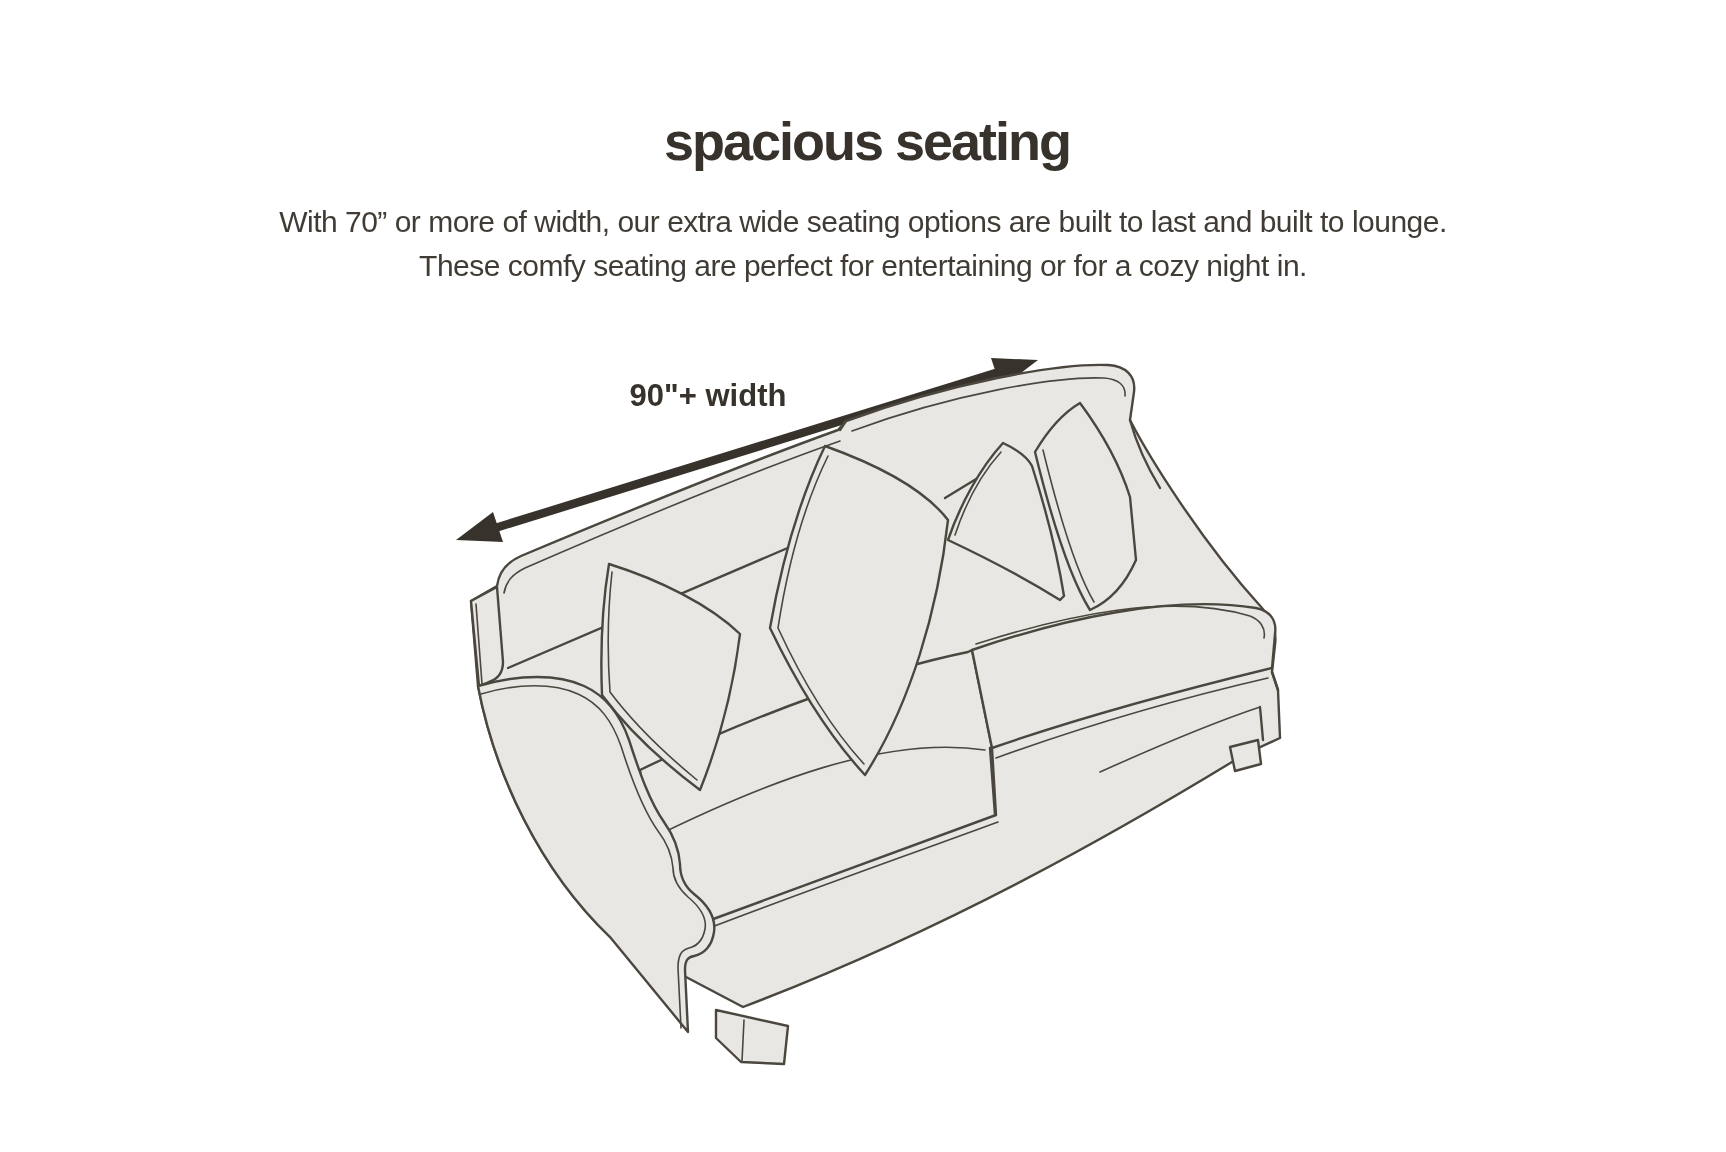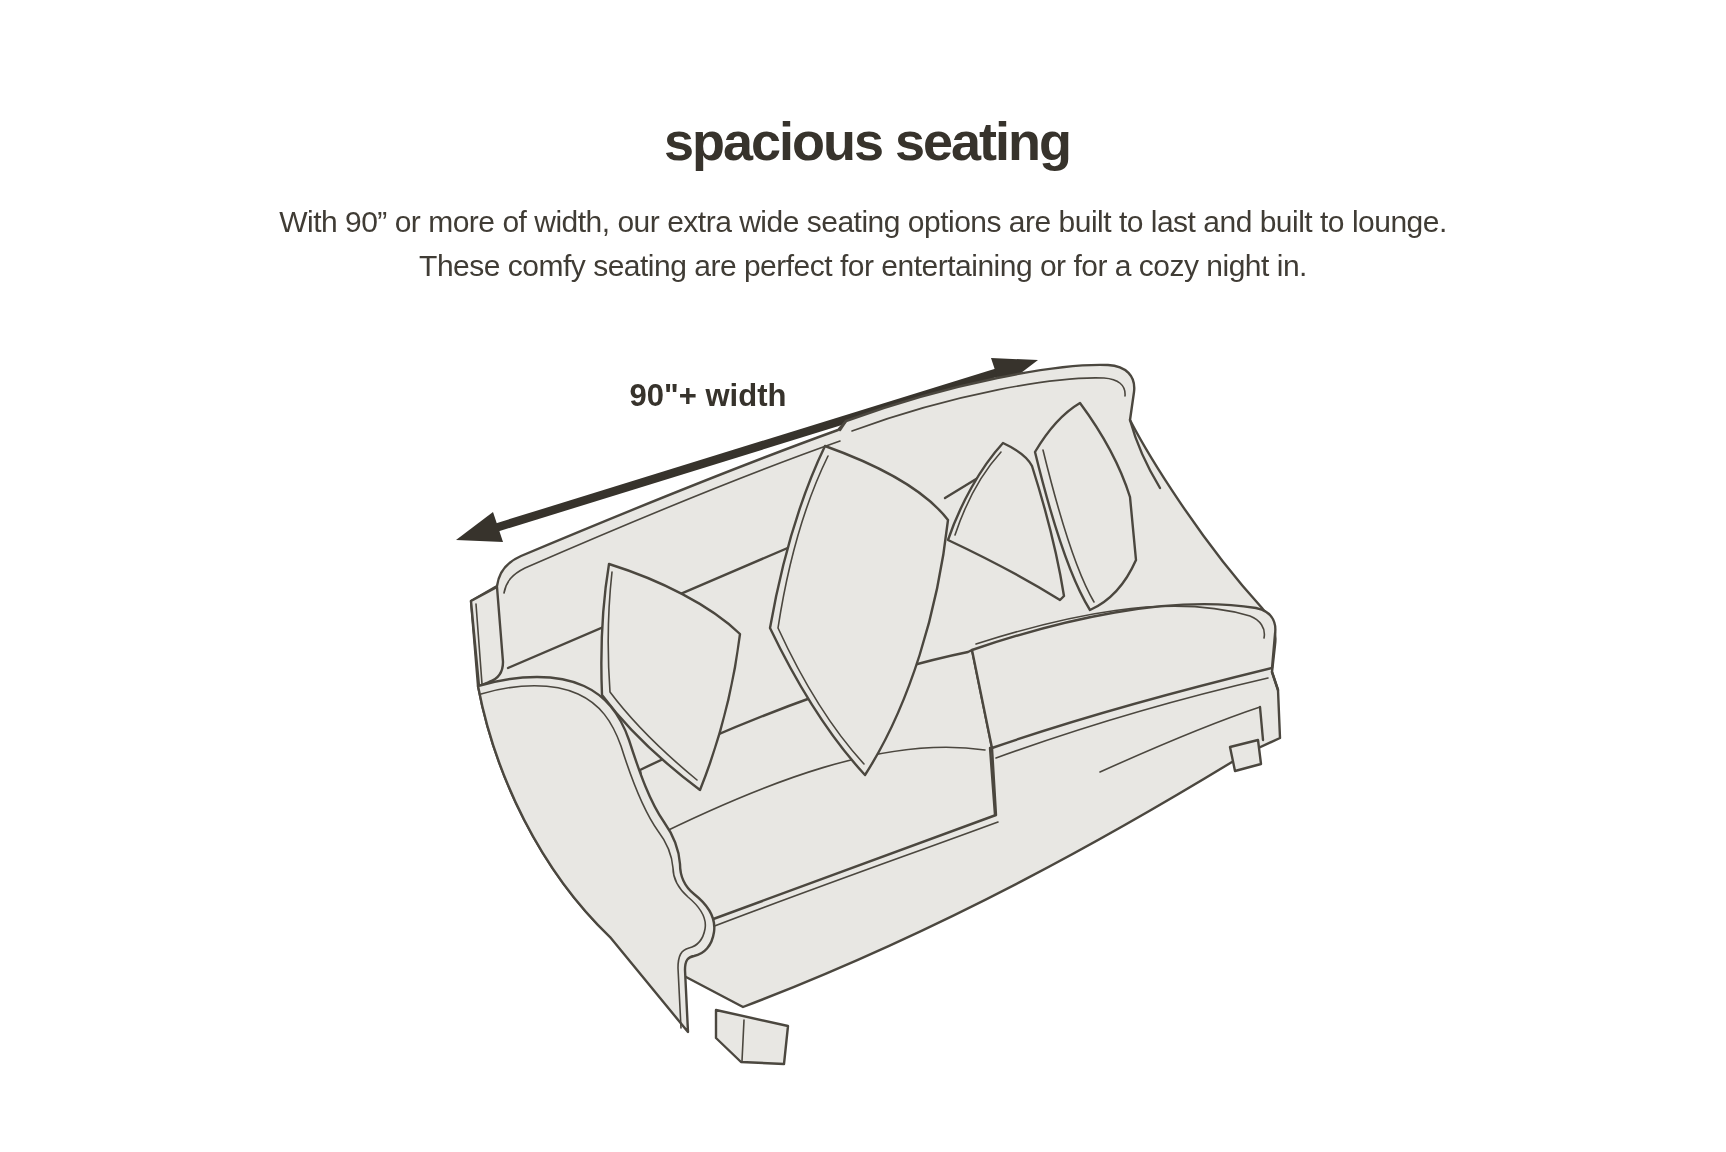--- a/index.html
+++ b/index.html
@@ -50,21 +50,21 @@
   }
 </style>
 </head>
 <body>
 
 <div class="page">
 
   <h1 class="title">spacious seating</h1>
 
   <div class="desc">
-    <div>With 90” or more of width, our extra wide seating options are built to last and built to lounge.</div>
+    <div>With 70” or more of width, our extra wide seating options are built to last and built to lounge.</div>
     <div>These comfy seating are perfect for entertaining or for a cozy night in.</div>
   </div>
 
   <svg class="diagram-svg" width="1726" height="1152" viewBox="0 0 1726 1152" xmlns="http://www.w3.org/2000/svg">
 
     <g>
       <path class="arrow-line" d="M 492,529 L 1002,371"></path>
       <polygon class="arrow-head" points="456,540 503,542 493,512"></polygon>
       <polygon class="arrow-head" points="1038,360 1001,388 991,358"></polygon>
     </g>

